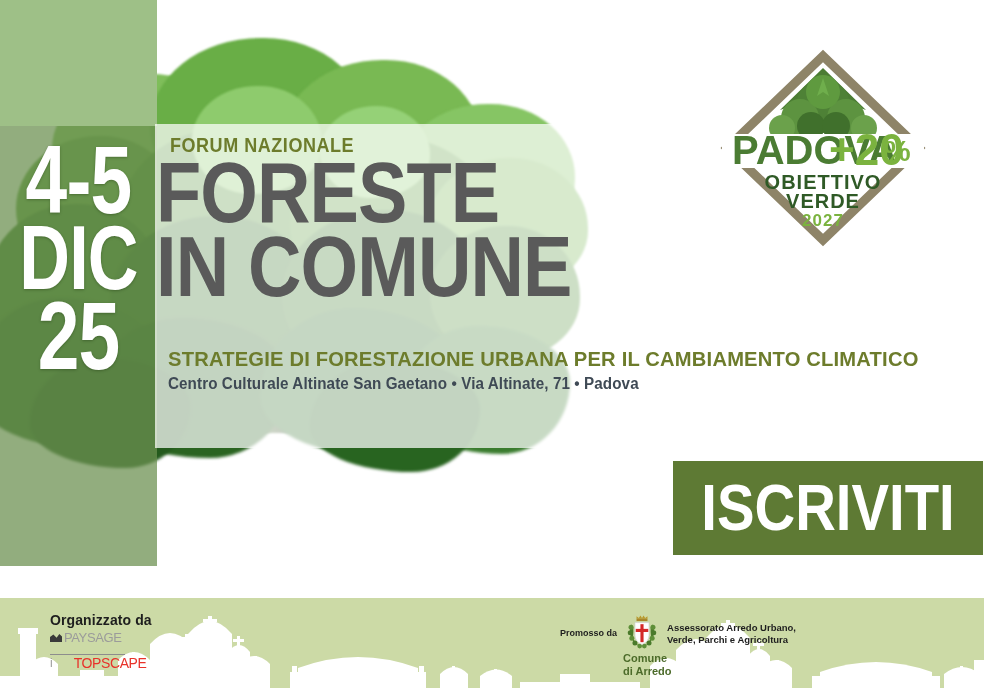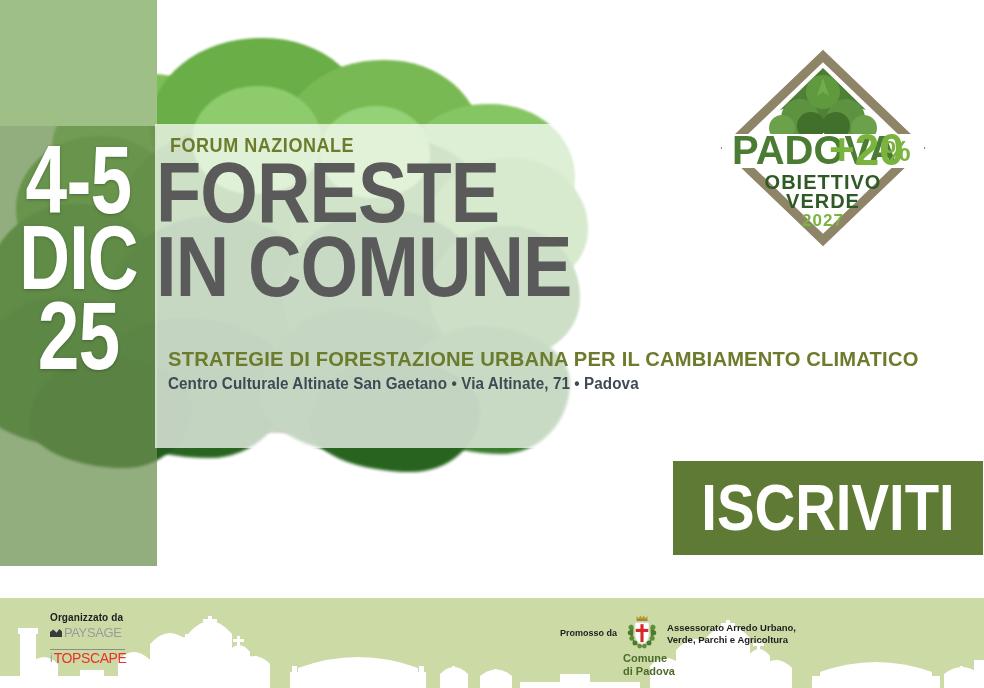--- a/index.html
+++ b/index.html
@@ -211,21 +211,21 @@
   }
   .skyline svg { display: block; width: 100%; height: 100%; }
 
   .org-block {
     position: absolute;
     left: 50px; top: 14px;
     z-index: 3;
   }
   .org-caption {
     font-family: "Liberation Sans Narrow", "Liberation Sans", sans-serif;
-    font-size: 10px;
+    font-size: 14px;
     font-weight: 700;
     color: #1e1e1e;
     letter-spacing: 0.1px;
     margin-bottom: 3px;
   }
   .paysage-row {
     display: flex;
     align-items: center;
     gap: 2px;
     border-bottom: 1.3px solid #8d8d8d;
@@ -259,20 +259,21 @@
     color: #9b9b9b;
     line-height: 1;
   }
   .topscape-word {
     font-family: "Liberation Sans", sans-serif;
     font-size: 14px;
     font-weight: 400;
     color: #e8322a;
     letter-spacing: -0.4px;
     line-height: 1;
+    margin-left: 20px;
   }
 
   .promo-block {
     position: absolute;
     left: 560px; top: 16px;
     z-index: 3;
     display: flex;
     align-items: flex-start;
     gap: 6px;
   }
@@ -512,21 +513,21 @@
           <circle cx="33" cy="37" r="3.2" fill="#4a7a2b"></circle>
           <circle cx="27" cy="41" r="3" fill="#5e8f38"></circle>
 
           <path d="M15 11 h18 v16 q0 8 -9 12 q-9 -4 -9 -12 Z" fill="#ffffff" stroke="#cfcfcf" stroke-width="0.8"></path>
 
           <rect x="22" y="13" width="4" height="23" fill="#d42a28"></rect>
           <rect x="16" y="19" width="16" height="4" fill="#d42a28"></rect>
         </svg>
         <div class="crest-label">
           <span>Comune</span><br>
-          <span>di Padova</span>
+          <span>di Arredo</span>
         </div>
       </div>
 
       <div class="assessorato">
         <span>Assessorato Arredo Urbano,</span><br>
         <span>Verde, Parchi e Agricoltura</span>
       </div>
     </div>
 
   </div>

